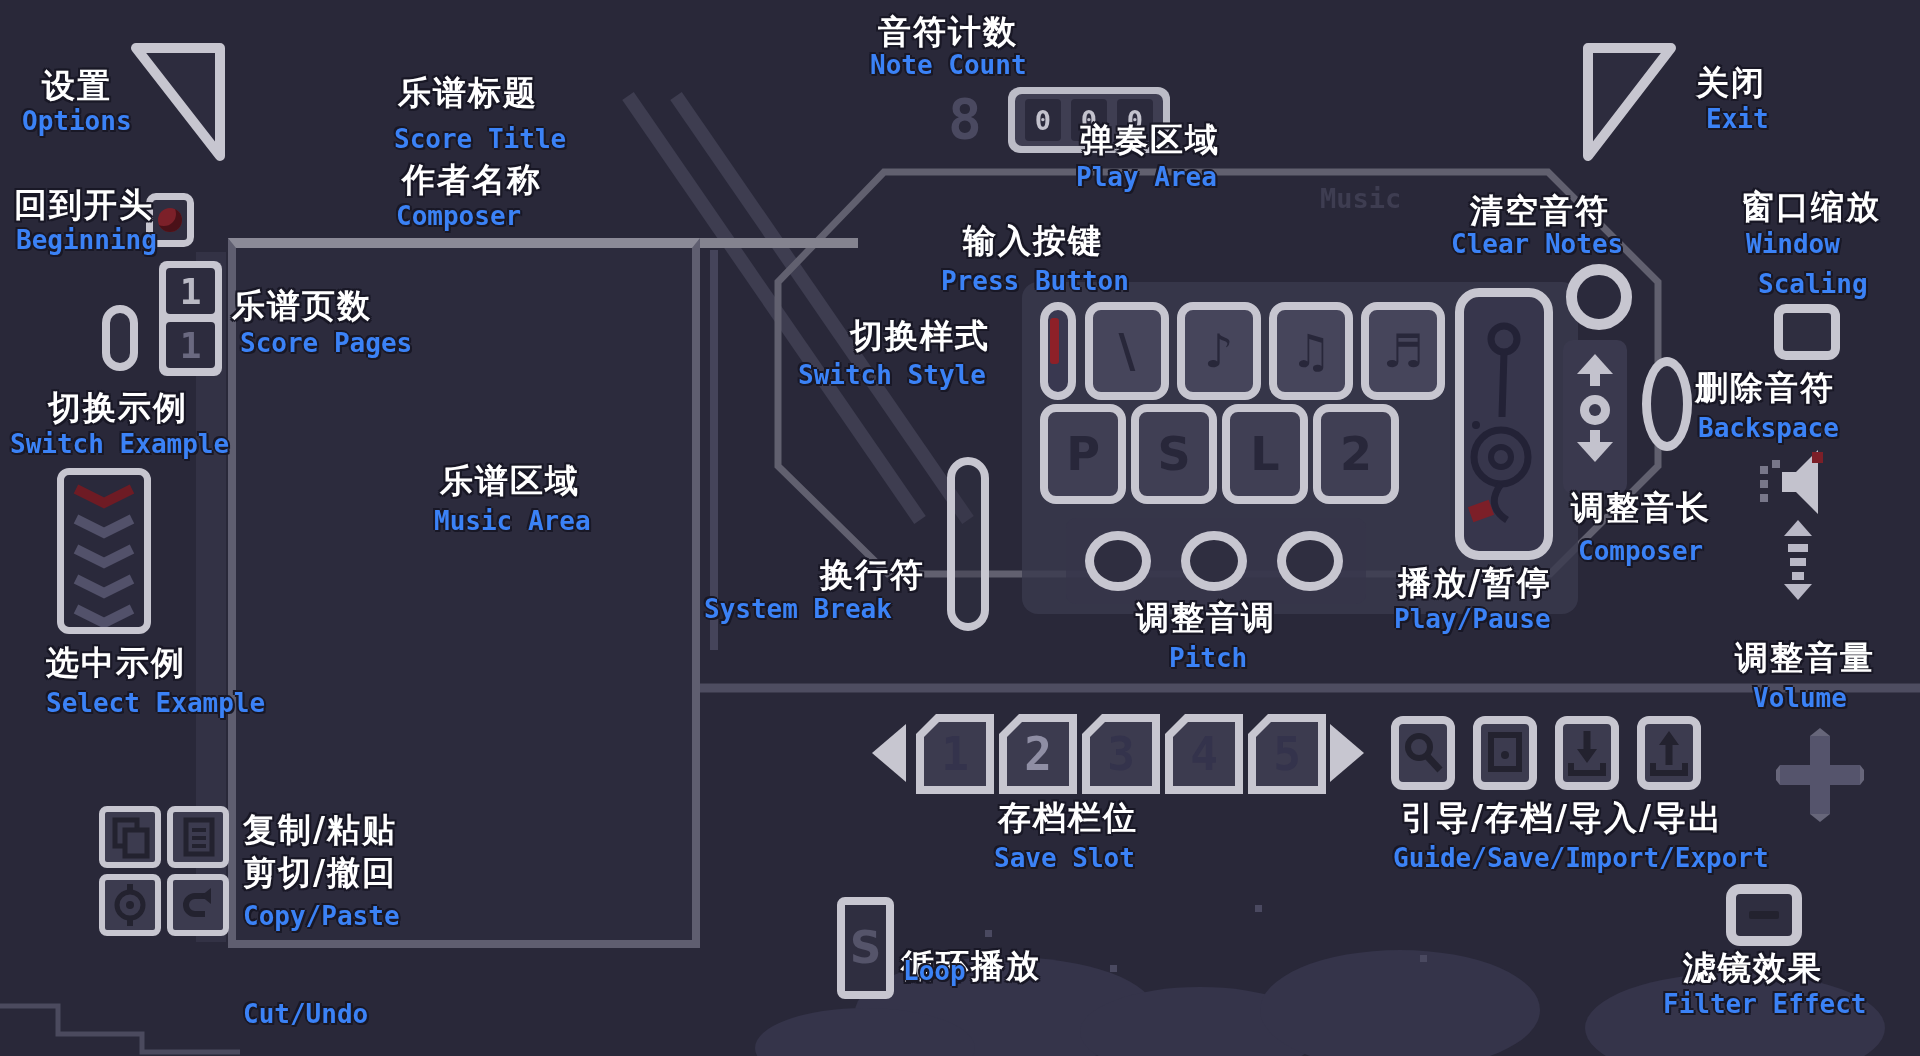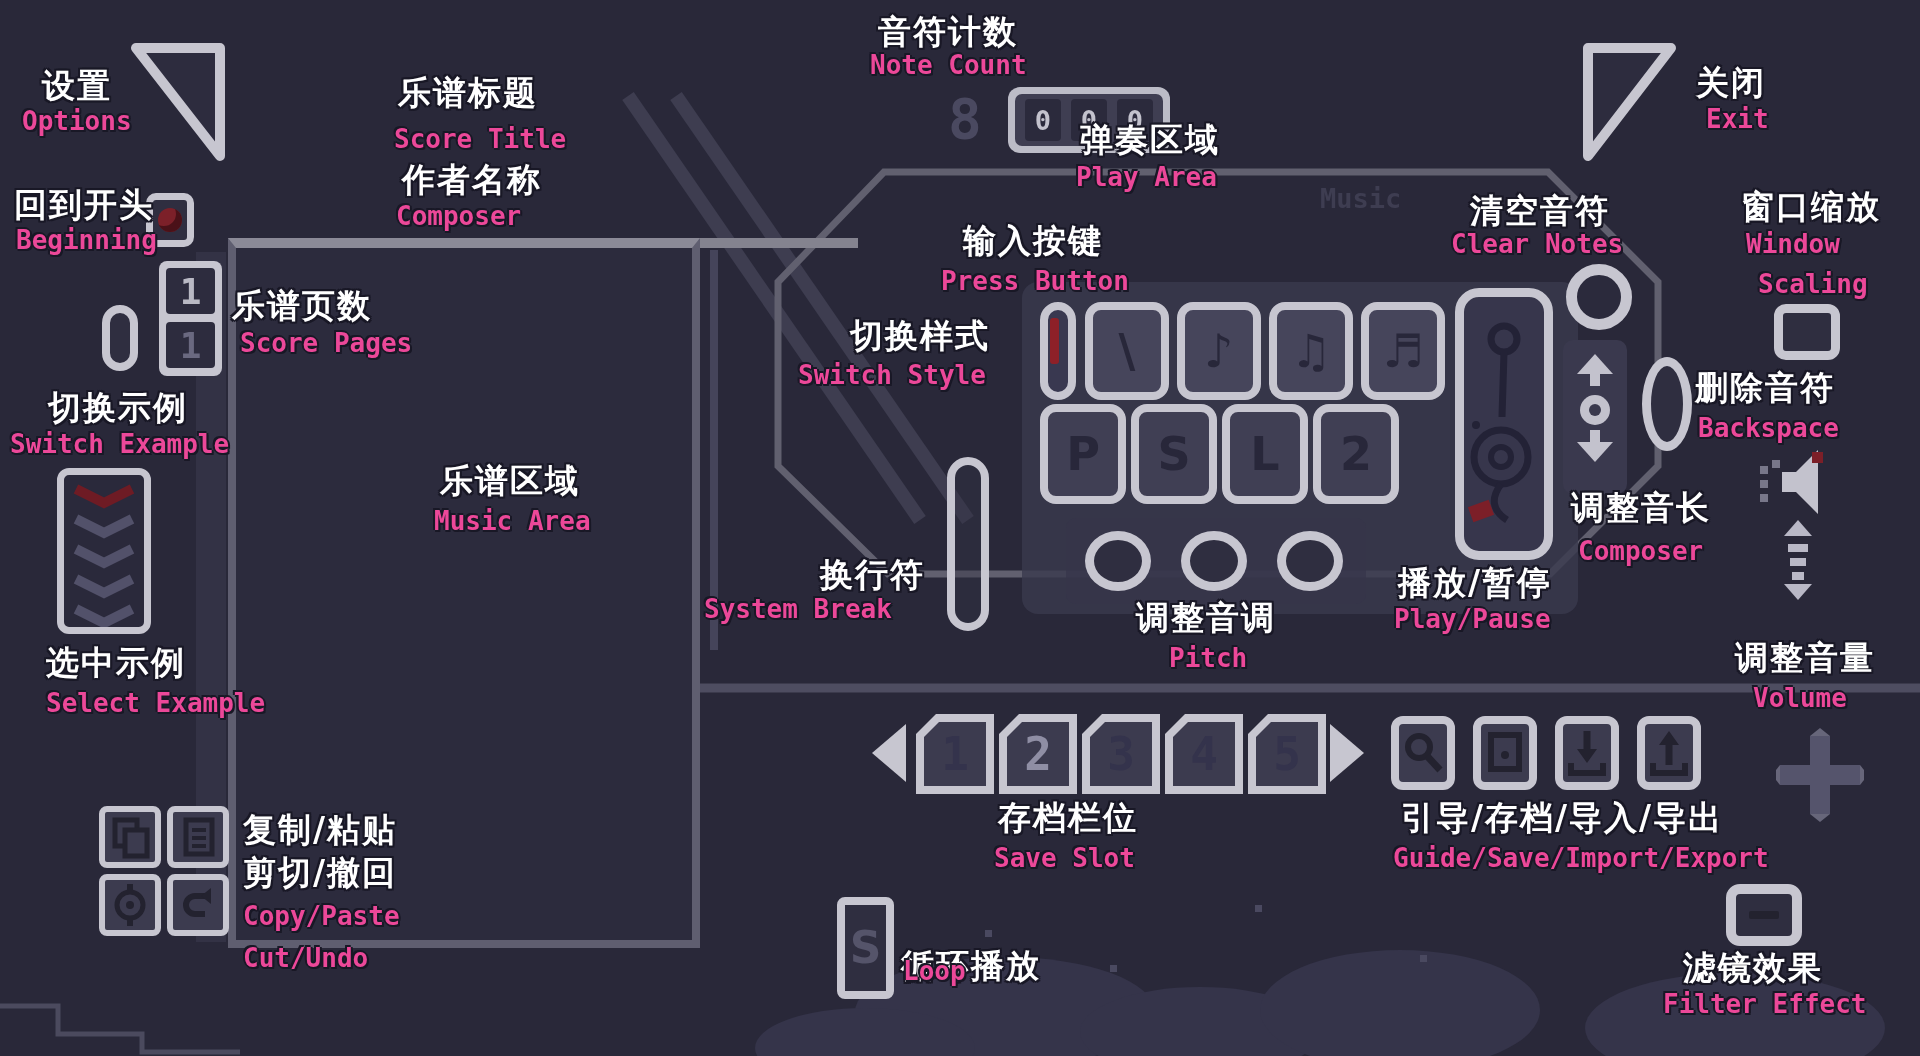--- a/index.html
+++ b/index.html
@@ -2,21 +2,21 @@
 <html><head>
 <meta charset="utf-8">
 <style>
   html,body{margin:0;padding:0;background:#14131d;}
   #stage{position:relative;width:1920px;height:1056px;background:#292839;overflow:hidden;
          font-family:"DejaVu Sans",sans-serif;}
   .abs{position:absolute;}
   
   .zh{position:absolute;color:#ffffff;font:bold 33px "DejaVu Sans",sans-serif;letter-spacing:2px;white-space:nowrap;
       text-shadow:2px 0 #191826,-2px 0 #191826,0 2px #191826,0 -2px #191826,2px 2px #191826,-2px -2px #191826,2px -2px #191826,-2px 2px #191826;z-index:30;}
-  .en{position:absolute;color:#ec4899;font:bold 26px "DejaVu Sans Mono",monospace;white-space:nowrap;
+  .en{position:absolute;color:#3b82f6;font:bold 26px "DejaVu Sans Mono",monospace;white-space:nowrap;
       text-shadow:2px 0 #191826,-2px 0 #191826,0 2px #191826,0 -2px #191826,2px 2px #191826,-2px -2px #191826;z-index:30;}
   
   .pxbtn{position:absolute;background:#46455b;border:8px solid #c7c6d0;border-radius:16px;box-sizing:border-box;
          display:flex;align-items:center;justify-content:center;z-index:10;}
   .keyglyph{font:bold 46px "DejaVu Sans",sans-serif;color:#28273a;line-height:1;}
   .dimglyph{font:bold 44px "DejaVu Sans",sans-serif;color:#55546a;line-height:1;}
   .ring{position:absolute;border:11px solid #c7c6d0;border-radius:50%;background:#2b2a3c;box-sizing:border-box;z-index:10;}
   .oval{position:absolute;border:9px solid #c7c6d0;border-radius:50%;background:#2f2e40;box-sizing:border-box;z-index:10;}
   .pillbtn{position:absolute;border:8px solid #c7c6d0;border-radius:22px;background:#393850;box-sizing:border-box;z-index:10;}
   
@@ -141,21 +141,21 @@
   </div>
   <div class="cpbtn" style="left:167px;top:874px;">
     <svg width="50" height="50">
       <path d="M38,16 H22 a9,9 0 0 0 0,18 h10" fill="none" stroke="#23222f" stroke-width="6"></path>
       <polygon points="38,8 38,24 28,16" fill="#23222f"></polygon>
     </svg>
   </div>
   <div class="zh" style="left:243px;top:808px;">复制/粘贴</div>
   <div class="zh" style="left:243px;top:851px;">剪切/撤回</div>
   <div class="en" style="left:243px;top:901px;">Copy/Paste</div>
-  <div class="en" style="left:243px;top:943px;">Cut/Undo</div>
+  <div class="en" style="left:243px;top:999px;">Cut/Undo</div>
 
   <div class="zh" style="left:398px;top:71px;">乐谱标题</div>
   <div class="en" style="left:394px;top:124px;">Score Title</div>
   <div class="zh" style="left:402px;top:158px;">作者名称</div>
   <div class="en" style="left:396px;top:201px;">Composer</div>
   <div class="zh" style="left:440px;top:459px;">乐谱区域</div>
   <div class="en" style="left:434px;top:506px;">Music Area</div>
 
   <div class="pillbtn" style="left:947px;top:457px;width:42px;height:174px;background:#33324466;"></div>
   <div class="zh" style="left:820px;top:553px;">换行符</div>

